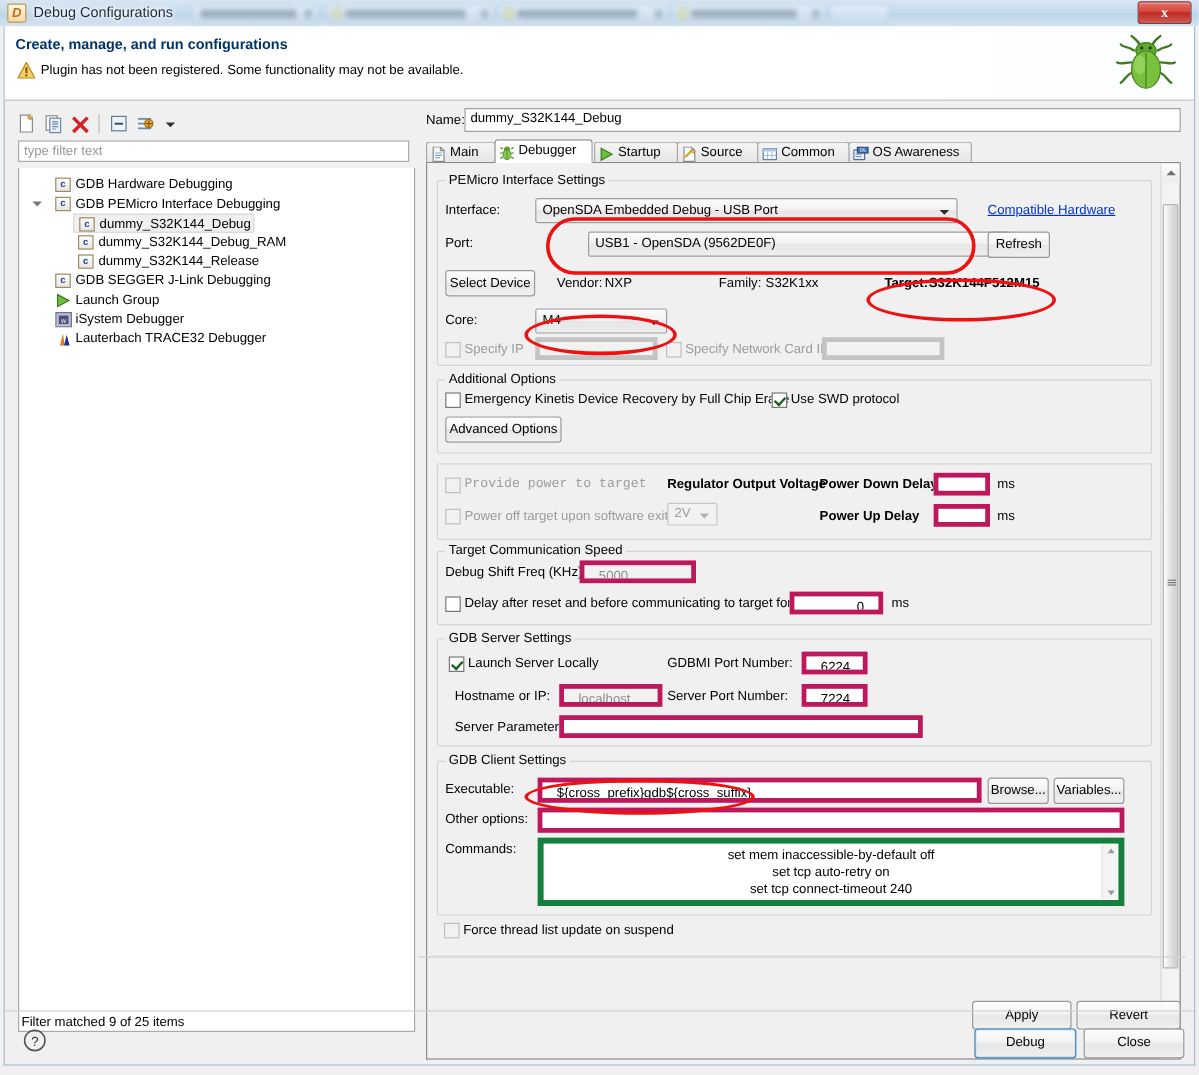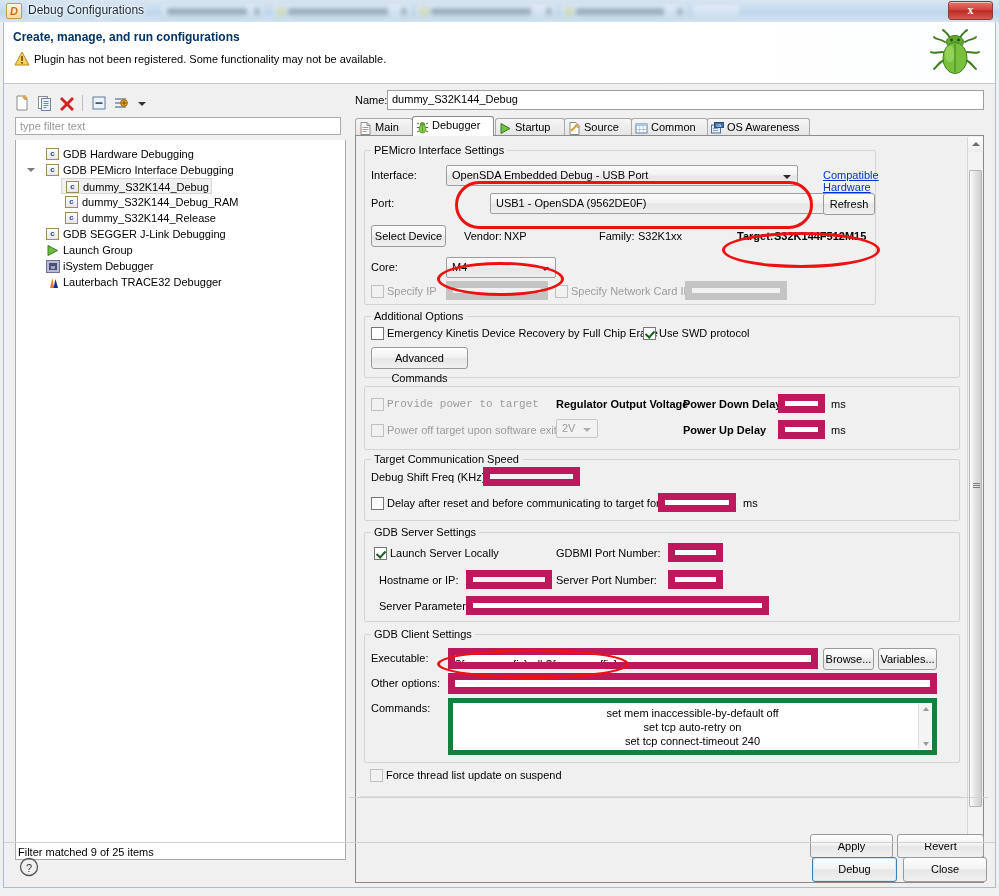--- a/index.html
+++ b/index.html
@@ -183,22 +183,22 @@
   }
   .combo .carrow {
     position: absolute; right: 6px; top: 9px; width: 0; height: 0;
     border-left: 4px solid transparent; border-right: 4px solid transparent; border-top: 4px solid #2b2b2b;
   }
   .combo.dis { color: #9c9c9c; background: #f2f2f2; border-color: #c6c6c6; }
   .combo.dis .carrow { border-top-color: #b0b0b0; }
 
   .txt {
     position: absolute; height: 21px; background: #fff;
-    border: 7px solid #be185d; font-size: 11px; line-height: 19px;
-    padding: 0 0; overflow: hidden; white-space: nowrap;
+    border: 4px solid #be185d; font-size: 11px; line-height: 19px;
+    padding: 0 12px; overflow: hidden; white-space: nowrap;
     font-family: "Liberation Sans", sans-serif;
   }
   .txt.dis { background: #f2f2f2; color: #9e9e9e; border-color: #c4c4c4; }
   .txt.ro { background: #f2f2f2; color: #8d8d8d; }
   .txt.right { text-align: right; }
 
   .btn {
     position: absolute; height: 22px;
     background: linear-gradient(to bottom,#fdfdfd 0%,#f3f3f3 46%,#e6e6e6 52%,#f0f0f0 100%);
     border: 1px solid #9a9a9a; border-radius: 3px;
@@ -448,21 +448,21 @@
               </g>
           </svg>
           <span>OS Awareness</span>
         </div>
       </div>
       <div id="tabline"></div>
 
       <div id="content">
         <div id="cinner">
 
-          <div class="group" style="left:8px;top:14px;width:512px;height:155px;">
+          <div class="group" style="left:8px;top:14px;width:596px;height:155px;">
             <div class="gt">PEMicro Interface Settings</div>
             <div class="lab" style="left:6px;top:18px;">Interface:</div>
             <div class="combo" style="left:81px;top:14px;width:352px;">
               <span>OpenSDA Embedded Debug - USB Port</span>
               <span class="carrow"></span>
             </div>
             <div class="link" style="left:458px;top:18px;">Compatible Hardware</div>
 
             <div class="lab" style="left:6px;top:46px;">Port:</div>
             <div class="combo" style="left:81px;top:42px;width:352px;margin-left:44px;">
@@ -492,21 +492,21 @@
             <div class="lab dis" style="left:206px;top:134px;">Specify Network Card IP</div>
             <div class="txt dis" style="left:320px;top:130px;width:102px;height:19px;"></div>
           </div>
 
           <div class="group" style="left:8px;top:180px;width:596px;height:62px;">
             <div class="gt">Additional Options</div>
             <div class="cb" style="left:6px;top:10px;"></div>
             <div class="lab" style="left:22px;top:10px;">Emergency Kinetis Device Recovery by Full Chip Erase</div>
             <div class="cb checked" style="left:278px;top:10px;"></div>
             <div class="lab" style="left:294px;top:10px;">Use SWD protocol</div>
-            <div class="btn" style="left:6px;top:30px;width:97px;">Advanced Commands</div>
+            <div class="btn" style="left:6px;top:30px;width:97px;">Advanced Options</div>
           </div>
 
           <div class="group" style="left:8px;top:250px;width:596px;height:64px;">
             <div class="cb dis" style="left:6px;top:11px;"></div>
             <div class="lab dis" style="left:22px;top:11px;font-family:Liberation Mono, monospace;">Provide power to target</div>
             <div class="cb dis" style="left:6px;top:37px;"></div>
             <div class="lab dis" style="left:22px;top:37px;">Power off target upon software exit</div>
 
             <div class="lab bold" style="left:191px;top:11px;">Regulator Output Voltage</div>
             <div class="combo dis" style="left:191px;top:32px;width:42px;height:19px;line-height:17px;">

